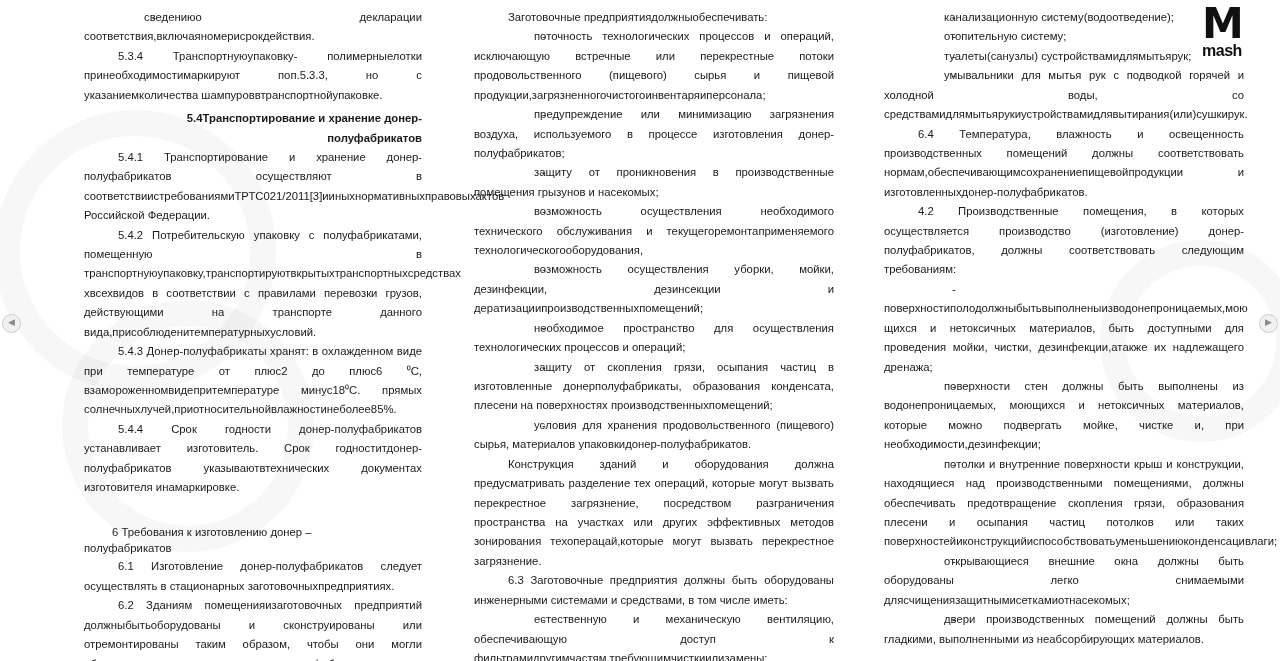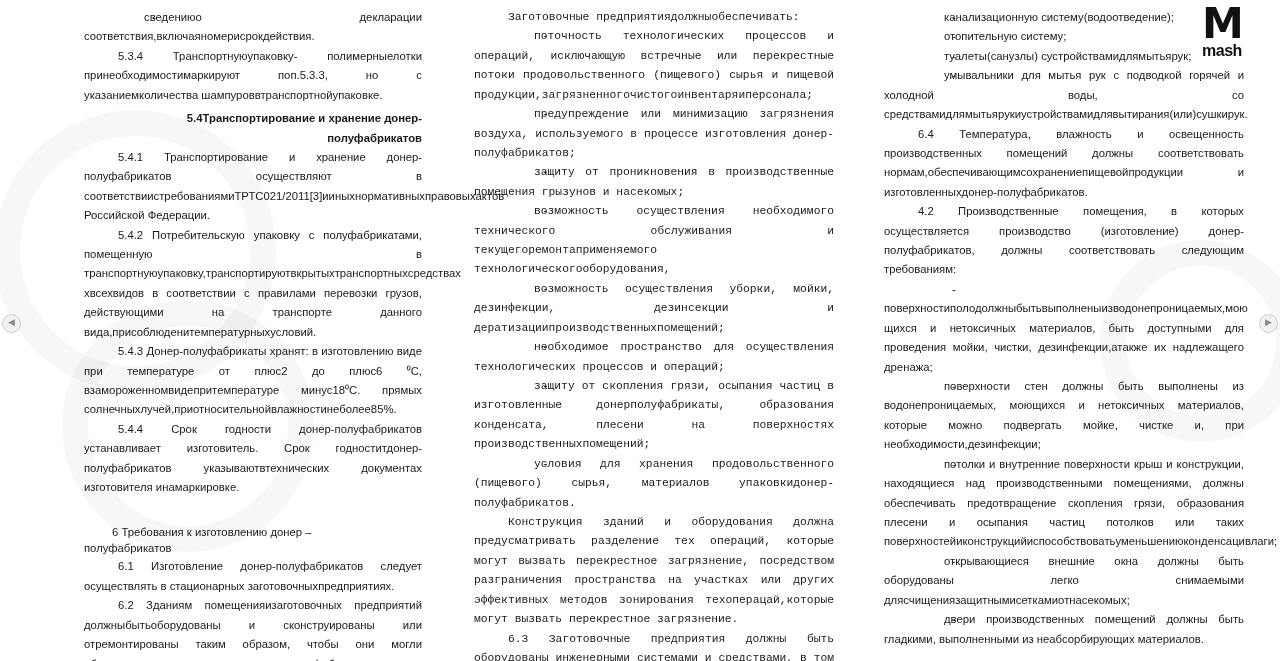--- a/index.html
+++ b/index.html
@@ -32,21 +32,20 @@
     text-justify: inter-word;
     hyphens: none;
   }
   .col-1 {
     width: 424px;
     padding: 0 24px 0 62px;
   }
   .col-2 {
     width: 430px;
     padding: 0 20px 0 28px;
-    font-family: Liberation Mono, monospace;
   }
   .col-3 {
     width: 426px;
     padding: 0 36px 0 30px;
   }
   p {
     margin: 0 0 0 0;
   }
   .ind {
     text-indent: 34px;
@@ -133,21 +132,21 @@
 <div class="wm wm-3"></div>
 
 <div class="page">
 
   <div class="col col-1">
       <p class="dash-item"><span class="dsh">-</span><span>сведениюо                                       декларации соответствия,включаяномерисрокдействия.</span></p>
       <p class="ind">5.3.4        Транспортнуюупаковку-        полимерныелотки принеобходимостимаркируют поп.5.3.3, но с указаниемколичества шампуроввтранспортнойупаковке.</p>
       <p class="heading">5.4Транспортирование и хранение донер-полуфабрикатов</p>
       <p class="ind">5.4.1 Транспортирование и хранение донер-полуфабрикатов осуществляют в соответствиистребованиямиТРТС021/2011[3]ииныхнормативныхправовыхактов Российской Федерации.</p>
       <p class="ind">5.4.2 Потребительскую упаковку с полуфабрикатами, помещенную в транспортнуюупаковку,транспортируютвкрытыхтранспортныхсредствах хвсехвидов в соответствии с правилами перевозки грузов, действующими на транспорте данного вида,присоблюденитемпературныхусловий.</p>
-      <p class="ind">5.4.3 Донер-полуфабрикаты хранят: в изготовлению виде при температуре от плюс2 до плюс6 ⁰С, взамороженномвидепритемпературе минус18⁰С. прямых солнечныхлучей,приотносительнойвлажностинеболее85%.</p>
+      <p class="ind">5.4.3 Донер-полуфабрикаты хранят: в охлажденном виде при температуре от плюс2 до плюс6 ⁰С, взамороженномвидепритемпературе минус18⁰С. прямых солнечныхлучей,приотносительнойвлажностинеболее85%.</p>
       <p class="ind">5.4.4 Срок годности донер-полуфабрикатов устанавливает изготовитель. Срок годноститдонер-полуфабрикатов указываютвтехнических документах изготовителя инамаркировке.</p>
       <p class="heading-block">6 Требования к изготовлению донер – полуфабрикатов</p>
       <p class="ind">6.1 Изготовление донер-полуфабрикатов следует осуществлять в стационарных заготовочныхпредприятиях.</p>
       <p class="ind">6.2 Зданиям помещенияизаготовочных предприятий должныбытьоборудованы и сконструированы или отремонтированы таким образом, чтобы они могли обеспечитьконтрольрисказагрязнения полуфабрикатов.</p>
     </div>
   <div class="col col-2">
       <p class="ind">Заготовочные предприятиядолжныобеспечивать:</p>
       <p class="dash-item"><span class="dsh">-</span><span>поточность технологических процессов и операций, исключающую встречные или перекрестные потоки продовольственного (пищевого) сырья и пищевой продукции,загрязненногочистогоинвентаряиперсонала;</span></p>
       <p class="dash-item"><span class="dsh">-</span><span>предупреждение или минимизацию загрязнения воздуха, используемого в процессе изготовления донер-полуфабрикатов;</span></p>
       <p class="dash-item"><span class="dsh">-</span><span>защиту от проникновения в производственные помещения грызунов и насекомых;</span></p>

